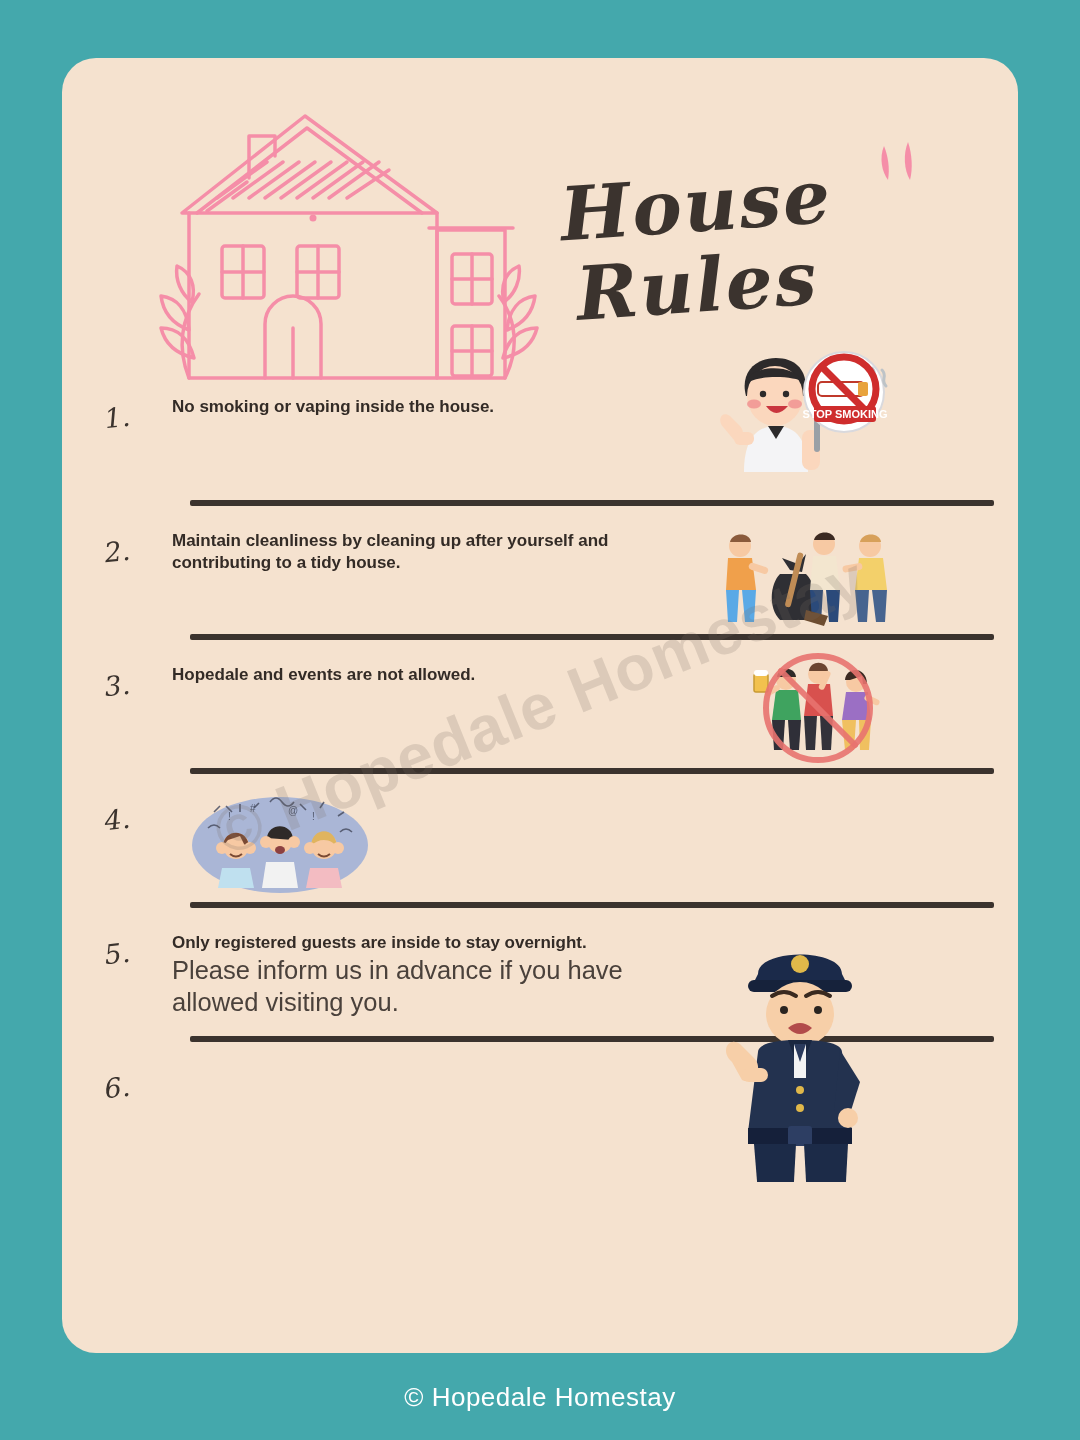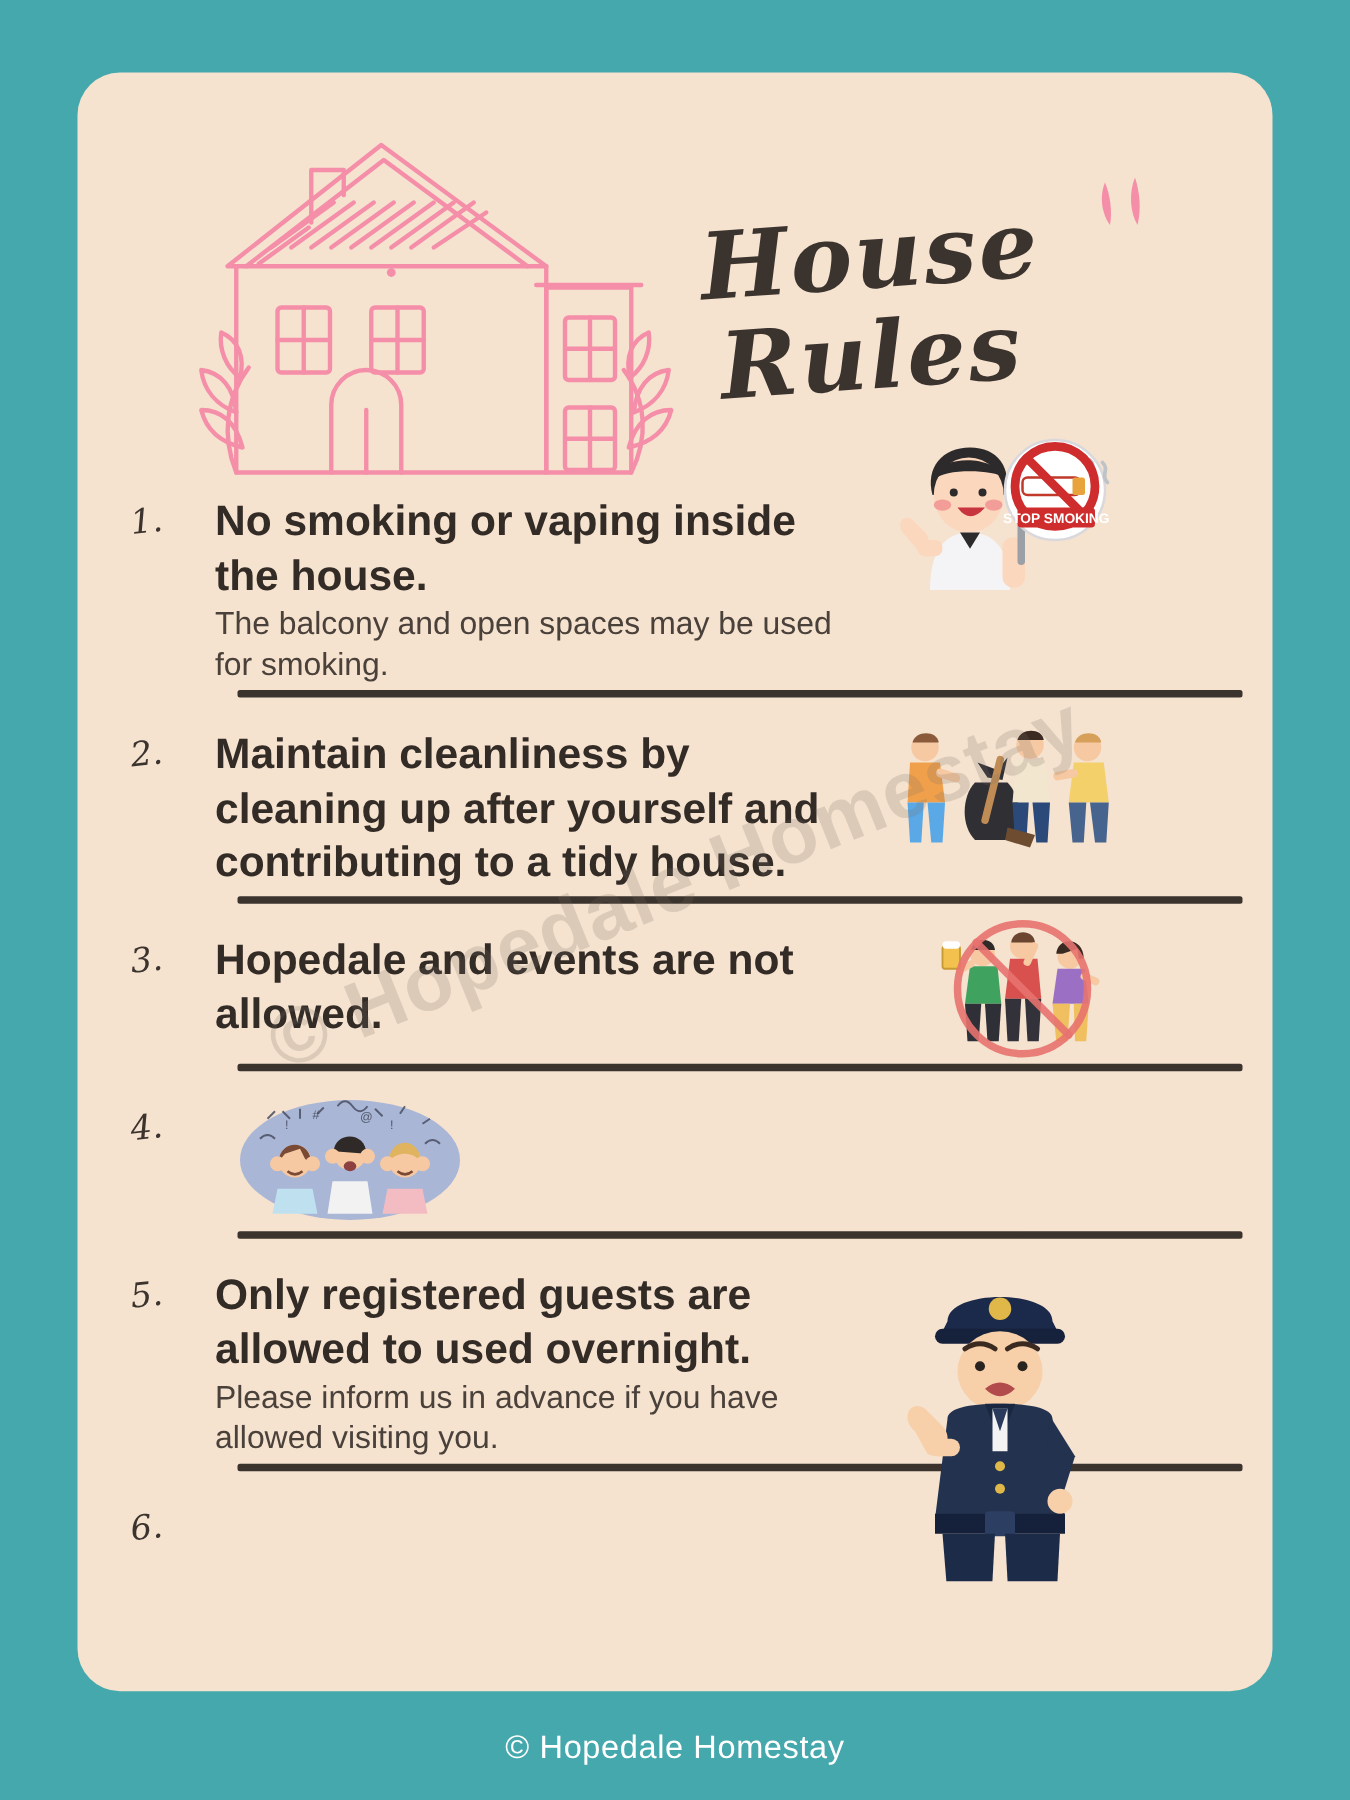--- a/index.html
+++ b/index.html
@@ -119,21 +119,21 @@
     color: #3b332e;
     padding-top: 6px;
     transform: rotate(-6deg);
   }
   .rule-text {
     flex: 1 1 auto;
     padding-right: 8px;
     max-width: 520px;
   }
   .rule-primary {
-    font-size: 34px;
+    font-size: 17px;
     font-weight: bold;
     color: #332b26;
     line-height: 1.28;
   }
   .rule-secondary {
     font-size: 25.5px;
     color: #4a413b;
     line-height: 1.28;
   }
   .rule-art {
@@ -246,21 +246,20 @@
     </div>
   </div>
 
   <div id="rules">
 
     <div class="rule">
       <div class="rule-inner">
         <div class="rule-num">1.</div>
         <div class="rule-text">
           <div class="rule-primary">No smoking or vaping inside the house.</div>
-          <div class="rule-secondary">The balcony and open spaces may be used for smoking.</div>
         </div>
         <div class="rule-art">
           <svg class="art-svg" width="200" height="135" viewBox="0 0 200 135" style="position:absolute;right:-6px;top:-52px;">
 
             <g>
               <path d="M40 52 C34 30, 48 14, 70 14 C92 14, 104 30, 98 52 Z" fill="#2c2a2b"></path>
               <ellipse cx="69" cy="52" rx="28" ry="30" fill="#fbd7bd"></ellipse>
               <path d="M41 36 C48 20, 90 20, 97 38 C90 32, 50 30, 41 40 Z" fill="#2c2a2b"></path>
               <circle cx="57" cy="50" r="3.2" fill="#2c2a2b"></circle>
               <circle cx="80" cy="50" r="3.2" fill="#2c2a2b"></circle>
@@ -434,21 +433,21 @@
           </svg>
         </div>
       </div>
       <div class="divider"></div>
     </div>
 
     <div class="rule">
       <div class="rule-inner">
         <div class="rule-num">5.</div>
         <div class="rule-text">
-          <div class="rule-primary">Only registered guests are allowed to used overnight.</div>
+          <div class="rule-primary">Only registered guests are inside to stay overnight.</div>
           <div class="rule-secondary">Please inform us in advance if you have allowed visiting you.</div>
         </div>
         <div class="rule-art">
           <svg class="art-svg" width="200" height="260" viewBox="0 0 200 260" style="position:absolute;right:-2px;top:-10px;">
 
             <path d="M56 52 C56 26, 140 26, 140 52 L144 60 L52 60 Z" fill="#1b2a4a"></path>
             <rect x="46" y="58" width="104" height="12" rx="6" fill="#16223b"></rect>
             <circle cx="98" cy="42" r="9" fill="#e0b84a"></circle>
 
             <ellipse cx="98" cy="92" rx="34" ry="32" fill="#f7cfa8"></ellipse>

